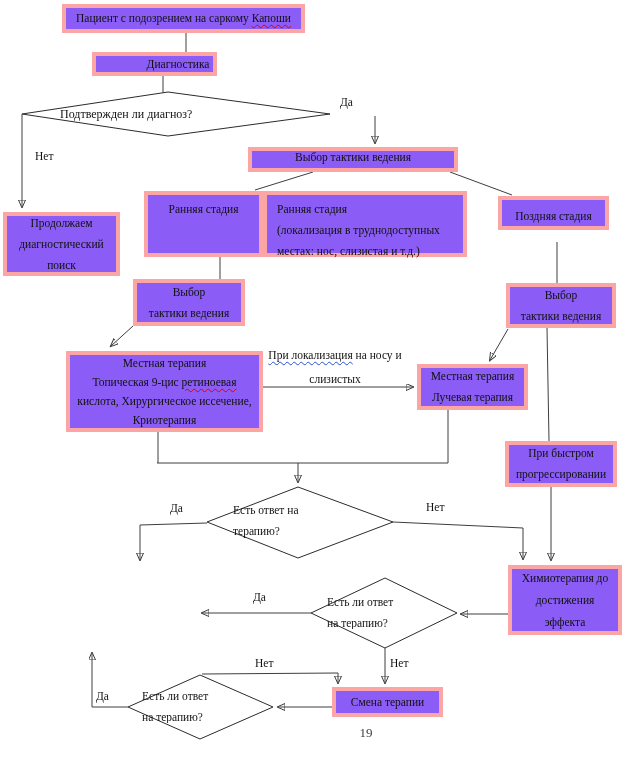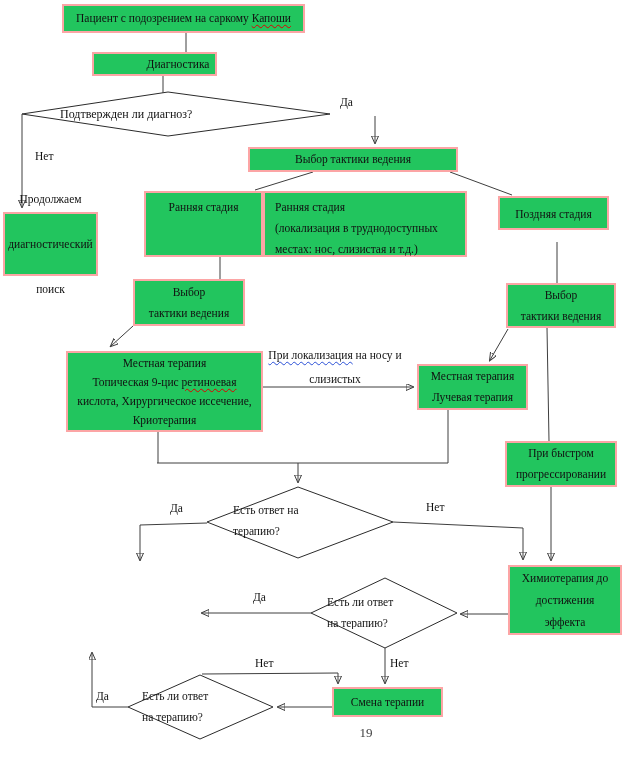--- a/index.html
+++ b/index.html
@@ -5,21 +5,21 @@
   html,body{margin:0;padding:0;background:#ffffff;}
   #page{
     position:relative;width:637px;height:772px;background:#ffffff;
     font-family:"Liberation Serif","DejaVu Serif",serif;color:#111111;
     overflow:hidden;
   }
   svg.wires{position:absolute;left:0;top:0;z-index:1;}
   svg.wires path, svg.wires line, svg.wires polyline{stroke:#3e3e3e;stroke-width:1;fill:none;}
   svg.wires polygon.diamond{fill:#ffffff;stroke:#2b2b2b;stroke-width:1;}
   .box{
-    position:absolute;z-index:2;background:#22c55e;border:2px solid #fca5a5;
+    position:absolute;z-index:2;background:#8b5cf6;border:4px solid #fca5a5;
     box-sizing:border-box;font-size:11.5px;line-height:21px;text-align:center;
     display:flex;flex-direction:column;justify-content:center;
   }
   .box.top-align{justify-content:flex-start;}
   .box.bottom-align{justify-content:flex-end;}
   .box.left-text{text-align:left;}
   .ln{display:block;}
   .dtext{position:absolute;z-index:3;font-size:11.5px;line-height:21px;text-align:left;}
   .dtext.clipped{overflow:hidden;}
   .elabel{position:absolute;z-index:3;font-size:11.5px;line-height:12px;}
@@ -79,21 +79,21 @@
   </svg>
 
   <div class="box" style="left:62px;top:4px;width:243px;height:29px;">
     <span class="ln"><span>Пациент с подозрением на саркому </span><span class="sp-red">Капоши</span></span>
   </div>
 
   <div class="box" style="left:92px;top:52px;width:125px;height:24px;line-height:22px;padding-left:47px;">
     <span class="ln">Диагностика</span>
   </div>
 
-  <div class="box" style="left:3px;top:212px;width:95px;height:64px;line-height:21px;gap:24px;">
+  <div class="box" style="left:3px;top:212px;width:117px;height:64px;line-height:21px;">
     <span class="ln">Продолжаем</span>
     <span class="ln">диагностический</span>
     <span class="ln">поиск</span>
   </div>
 
   <div class="box bottom-align" style="left:248px;top:147px;width:210px;height:25px;line-height:22px;">
     <span class="ln">Выбор тактики ведения</span>
   </div>
 
   <div class="box top-align" style="left:144px;top:191px;width:119px;height:66px;padding-top:4px;">

